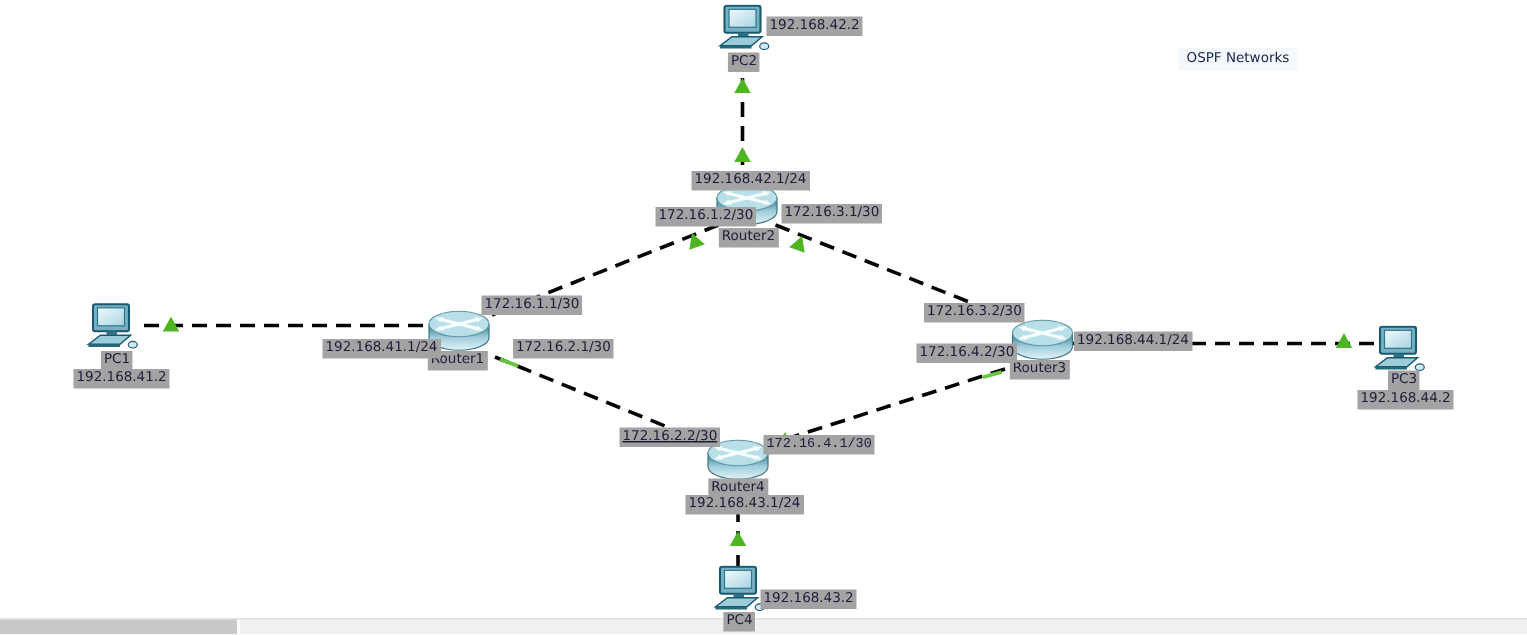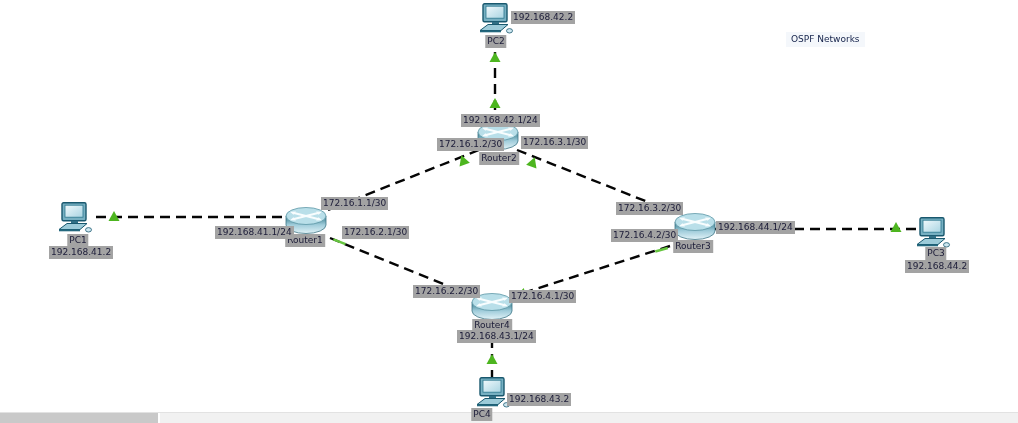--- a/index.html
+++ b/index.html
@@ -28,38 +28,38 @@
   .pos-r3{left:673px;top:212px;}
   .pos-r4{left:470px;top:292px;}
 
   .pos-pc2name{left:496px;top:35px;}
   .pos-r2name{left:499px;top:152px;}
   .pos-r1name{left:305px;top:234px;}
   .pos-r3name{left:693px;top:240px;}
   .pos-r4name{left:492px;top:319px;}
   .pos-pc1name{left:78px;top:234px;}
   .pos-pc3name{left:936px;top:247px;}
-  .pos-pc4name{left:482px;top:408px;text-align:right;}
+  .pos-pc4name{left:493px;top:408px;text-align:right;}
 
   .pos-pc2ip{left:511px;top:11px;}
   .pos-pc1ip{left:49px;top:246px;text-align:right;}
   .pos-pc3ip{left:905px;top:260px;}
   .pos-pc4ip{left:507px;top:393px;}
 
   .pos-r2lan{left:461px;top:114px;}
   .pos-r2left{left:437px;top:138px;}
   .pos-r2right{left:521px;top:136px;}
   .pos-r1up{left:321px;top:197px;}
   .pos-r1lan{left:215px;top:226px;}
   .pos-r1down{left:342px;top:226px;}
   .pos-r3up{left:616px;top:202px;}
   .pos-r3down{left:611px;top:229px;}
   .pos-r3lan{left:716px;top:221px;}
-  .pos-r4left{left:413px;top:285px;}
-  .pos-r4right{left:509px;top:290px;}
+  .pos-r4left{left:413px;top:285px;text-decoration:underline;}
+  .pos-r4right{left:509px;top:290px;font-family:Liberation Mono, monospace;}
   .pos-r4lan{left:457px;top:330px;}
 
   .pos-note{left:786px;top:32px;}
 
   
   .hscroll{
     position:absolute;left:0;bottom:0;width:1018px;height:10px;
     background:#f1f1f1;border-top:1px solid #e2e2e2;z-index:3;
   }
   .hthumb{

